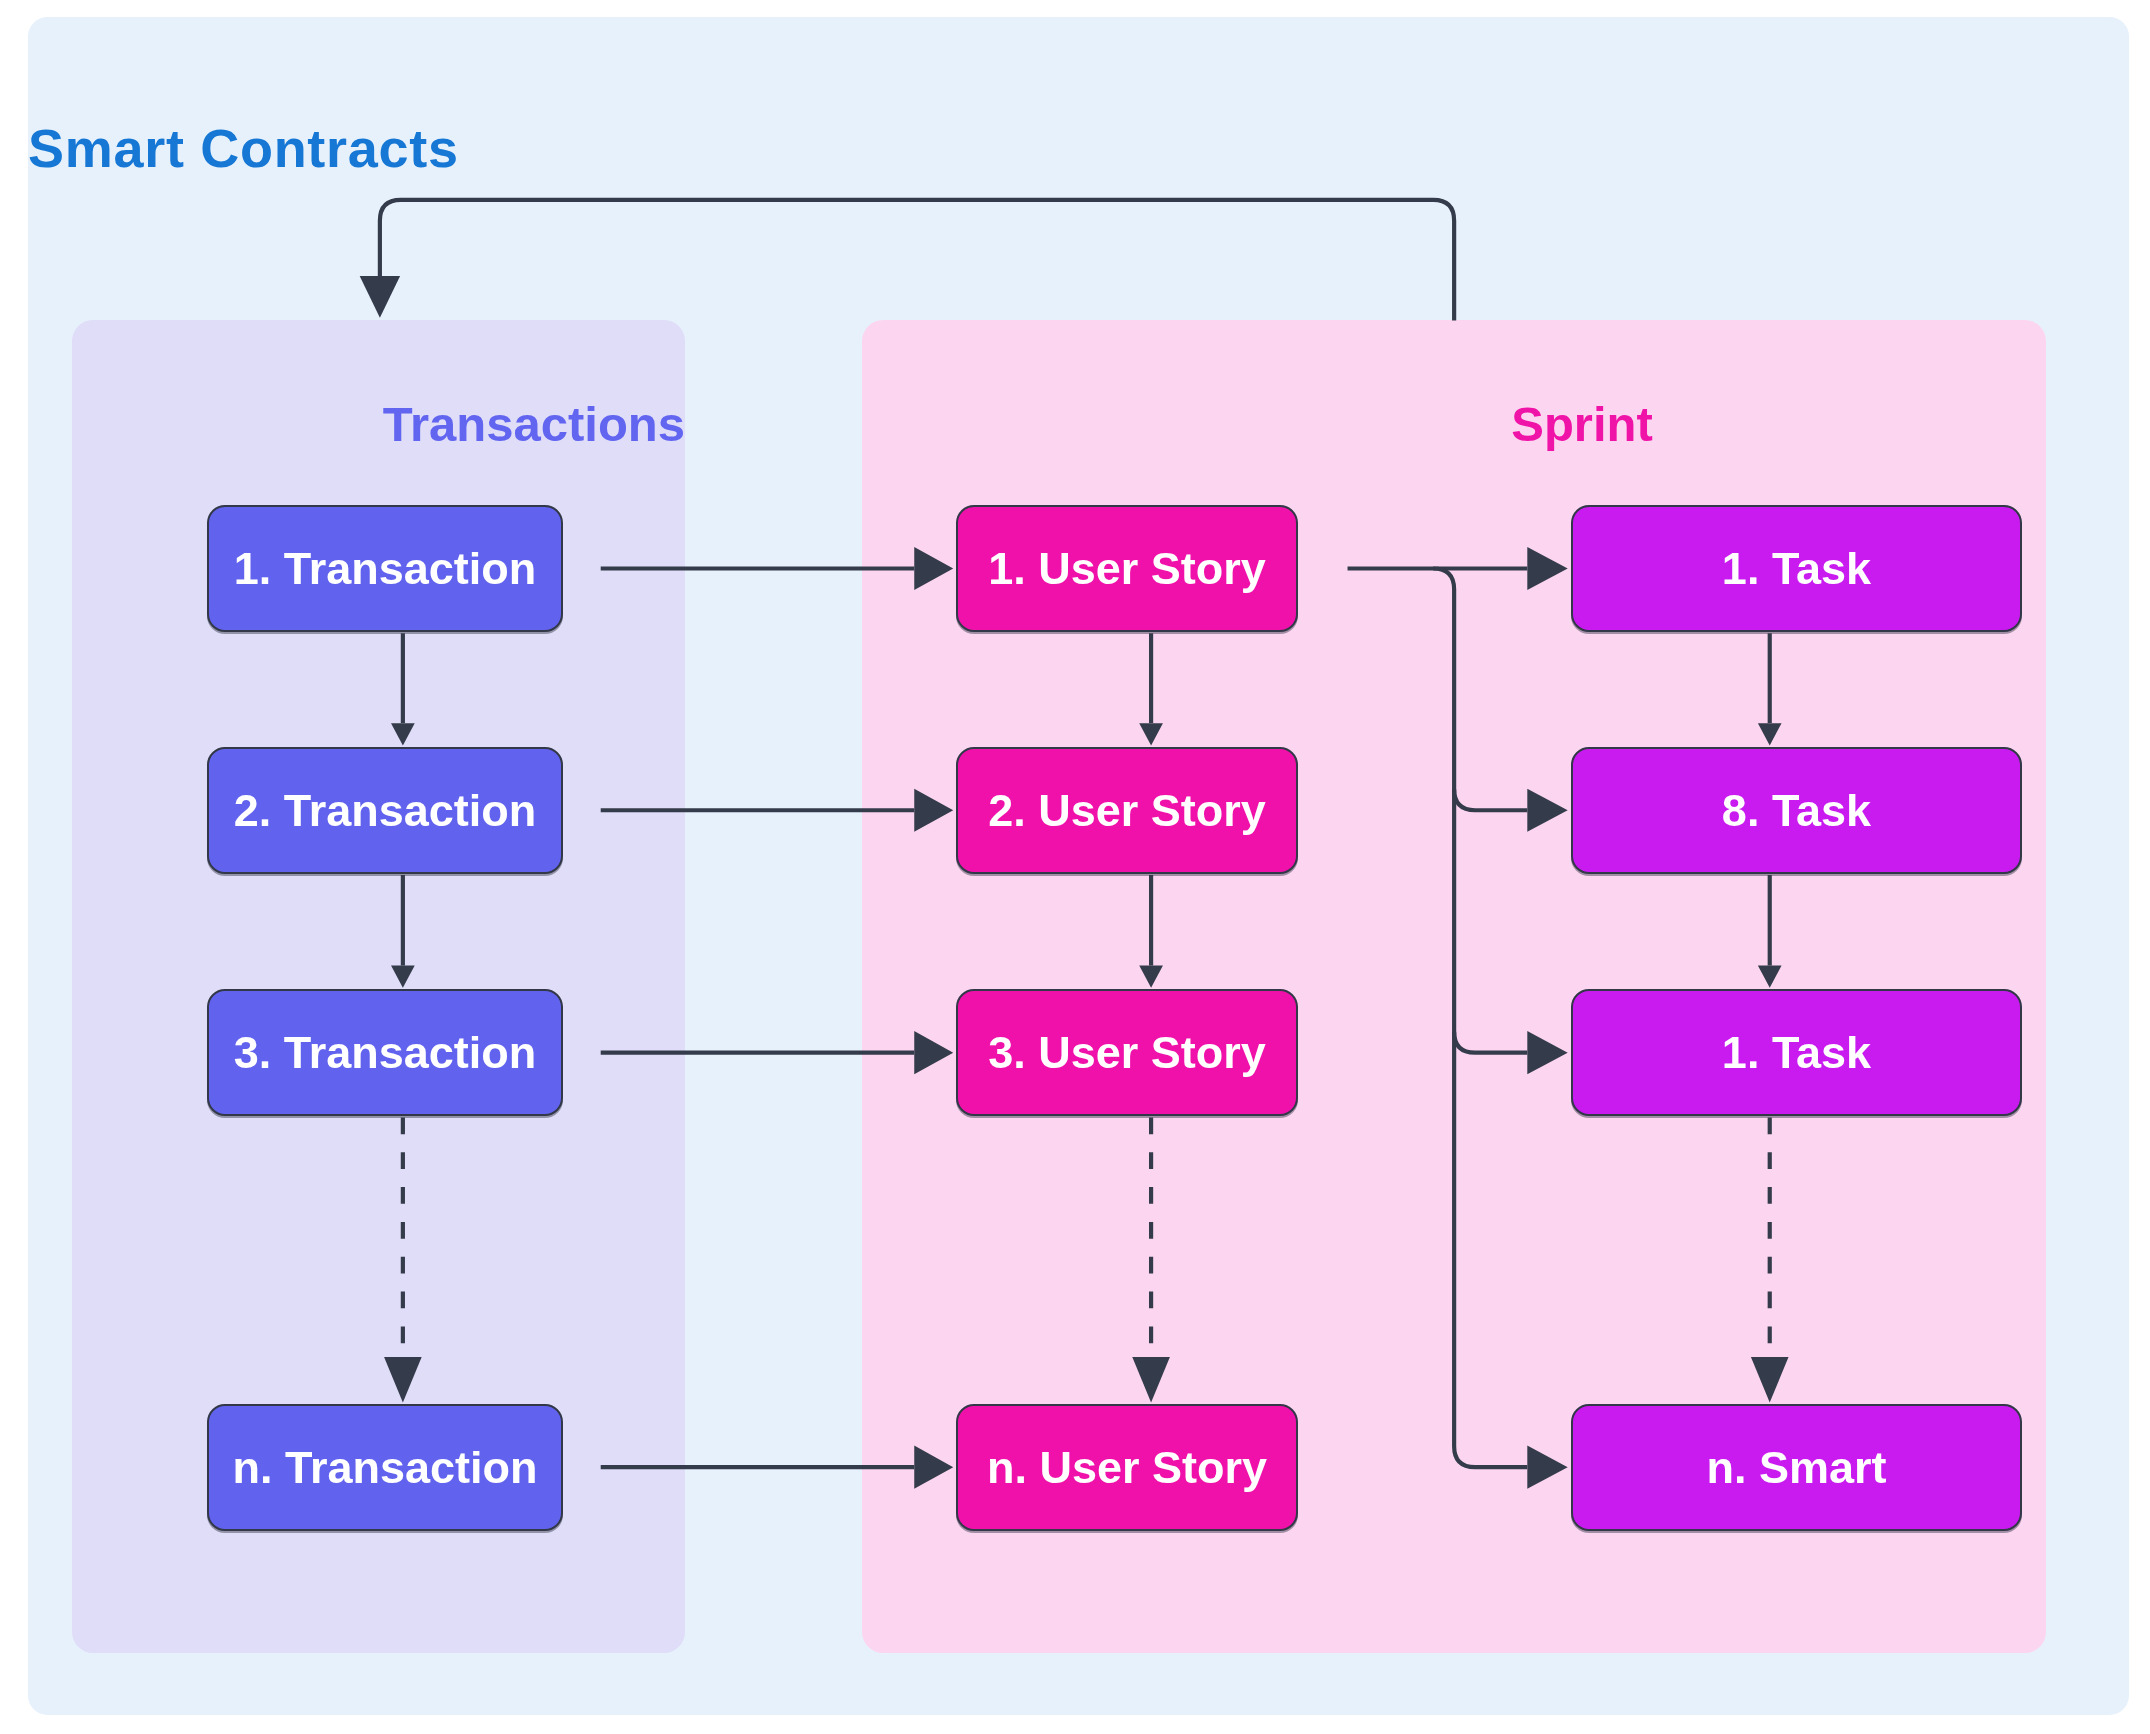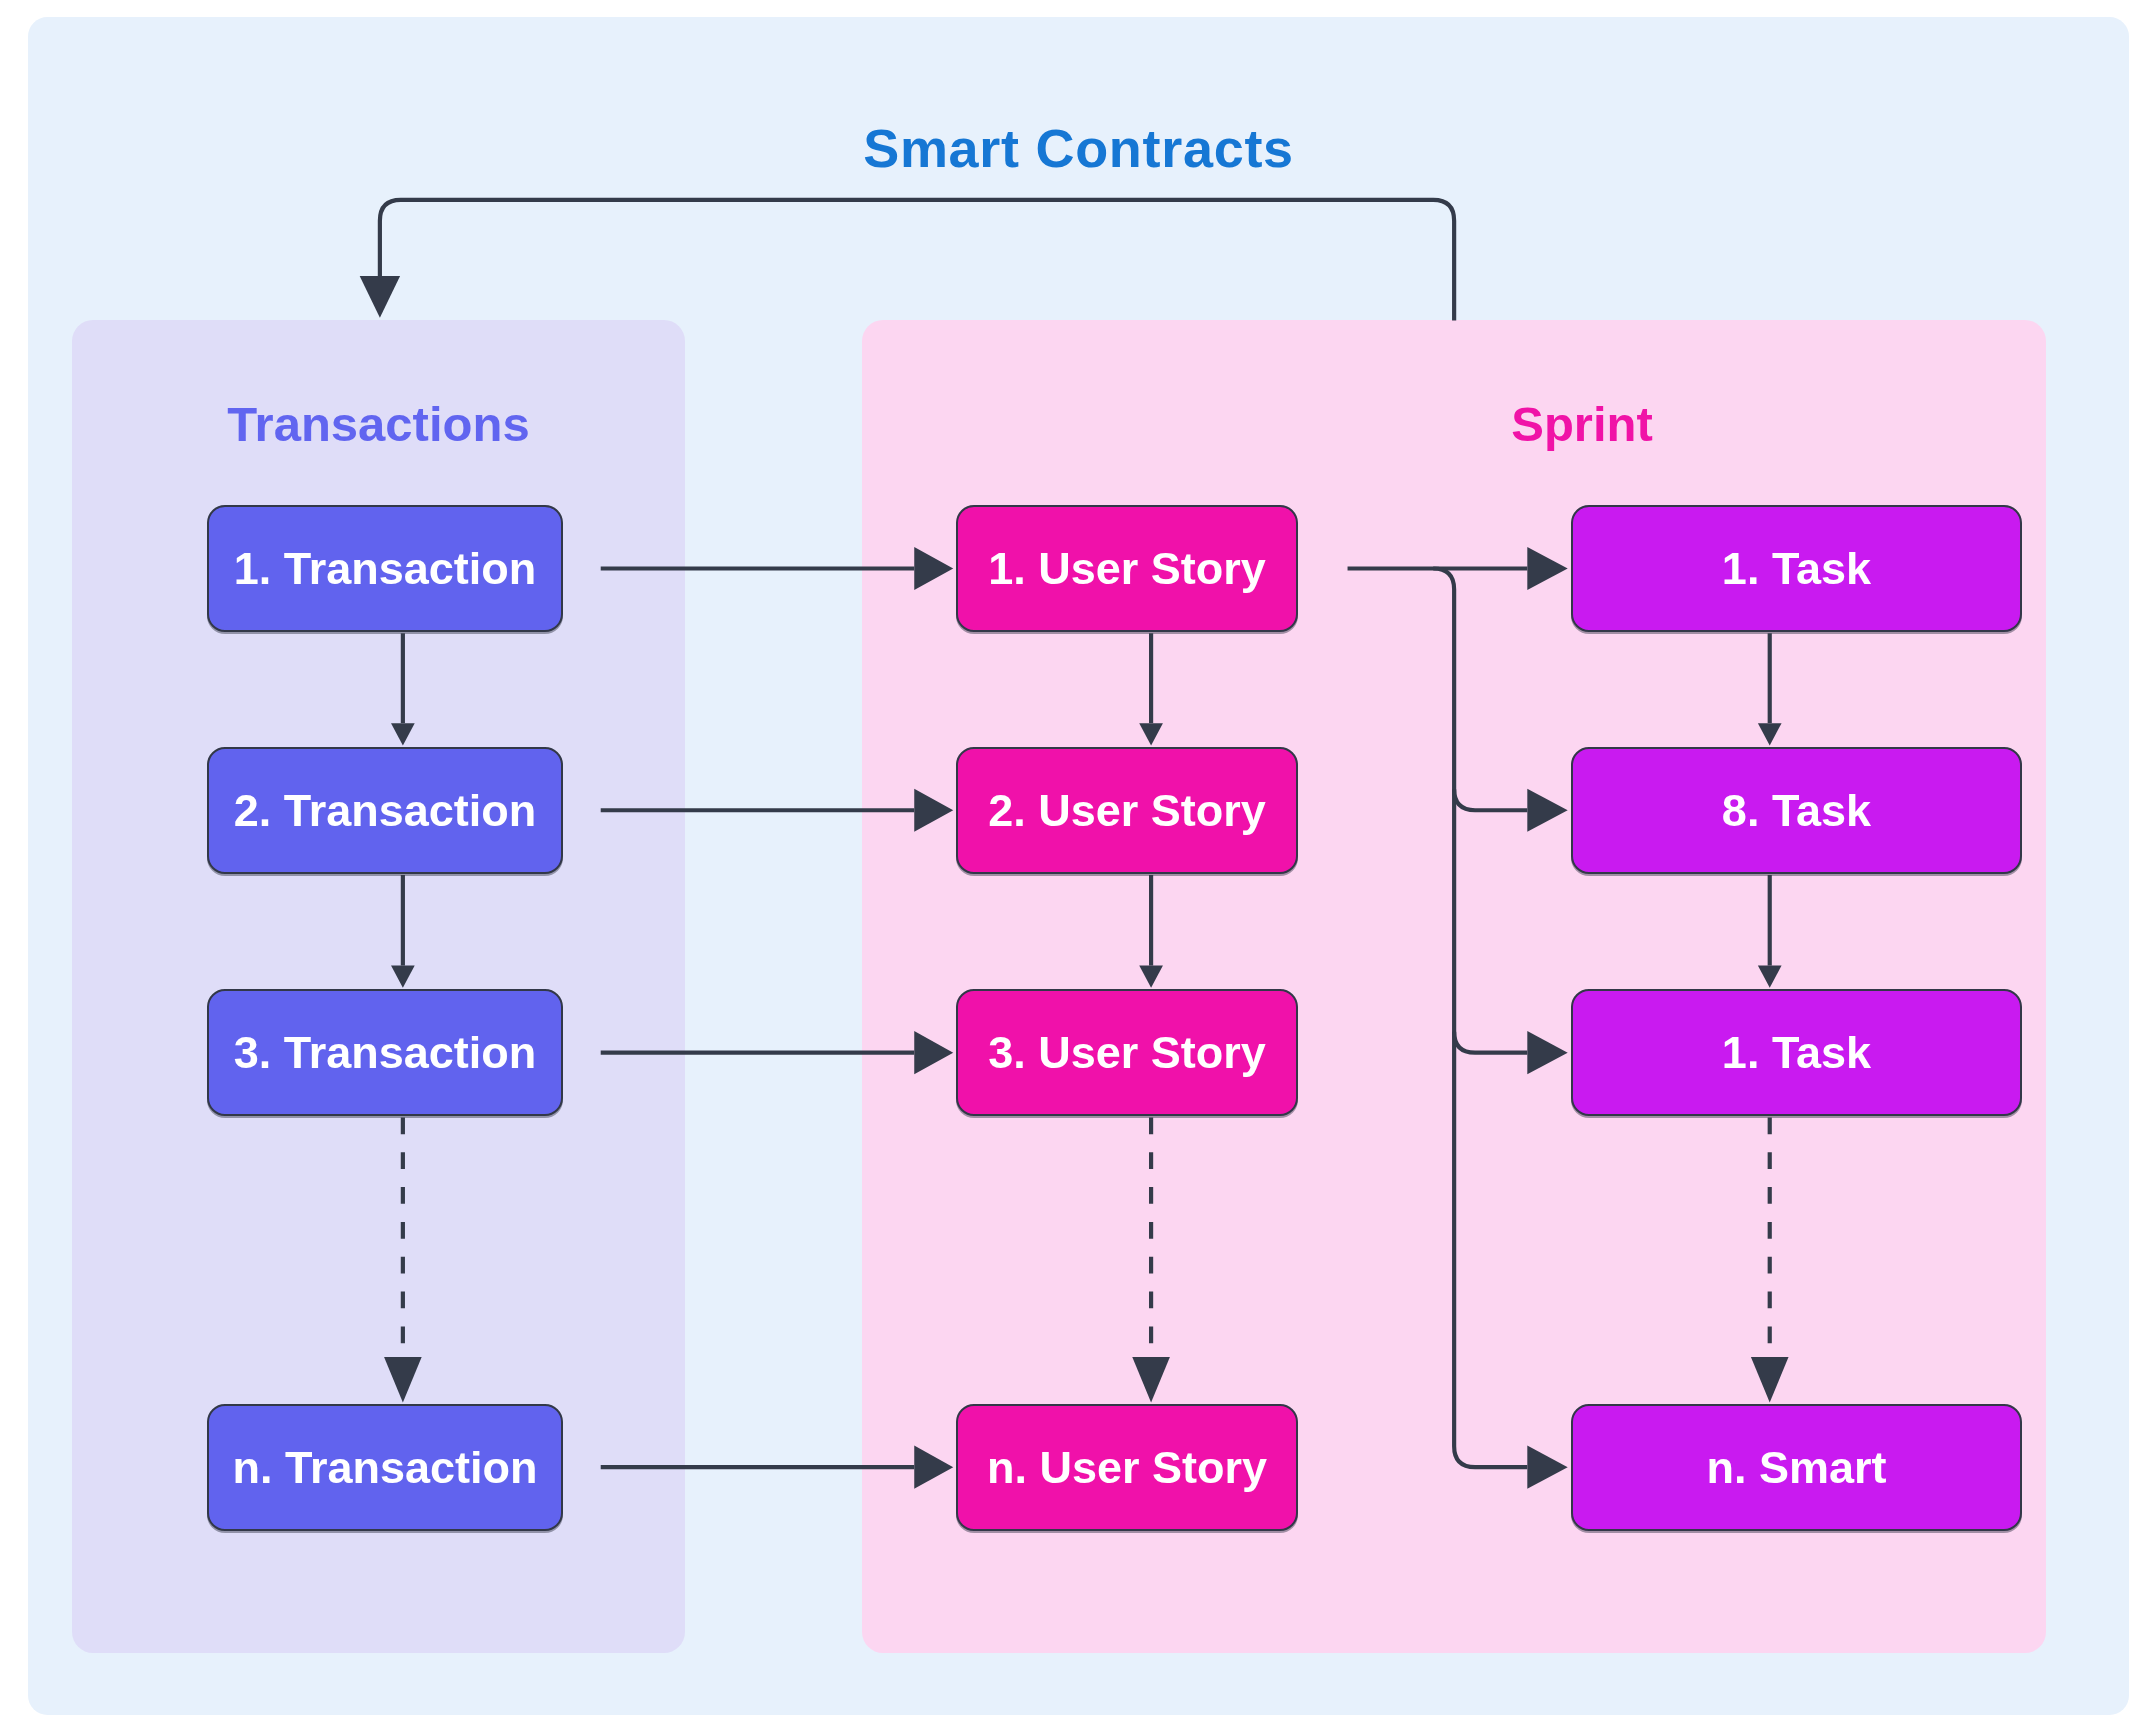--- a/index.html
+++ b/index.html
@@ -19,21 +19,20 @@
     position: absolute;
     left: 28px; top: 17.4px;
     width: 2101px; height: 1698px;
     background: var(--outer-bg, #e7f1fc);
     border-radius: 19.5px;
   }
   .diagram-title {
     position: absolute;
     left: 28px; top: 117px;
     width: 2101px;
-    text-align: center;
     font-size: 54px;
     font-weight: bold;
     color: var(--outer-title, #1677d4);
     letter-spacing: 0.7px;
   }
   .group {
     position: absolute;
     border-radius: 21px;
   }
   .group-transactions {
@@ -48,20 +47,21 @@
   }
   .group-label {
     position: absolute;
     text-align: center;
     font-size: 49px;
     font-weight: bold;
   }
   .label-transactions {
     left: 72px; top: 396px; width: 613px;
     color: var(--transactions-label, #6165f0);
+    text-align: right;
   }
   .label-sprint {
     left: 854px; top: 396px; width: 1384px;
     color: var(--sprint-label, #f013a7);
     margin-left: 36px;
   }
   .node {
     position: absolute;
     box-sizing: border-box;
     height: 127px;

